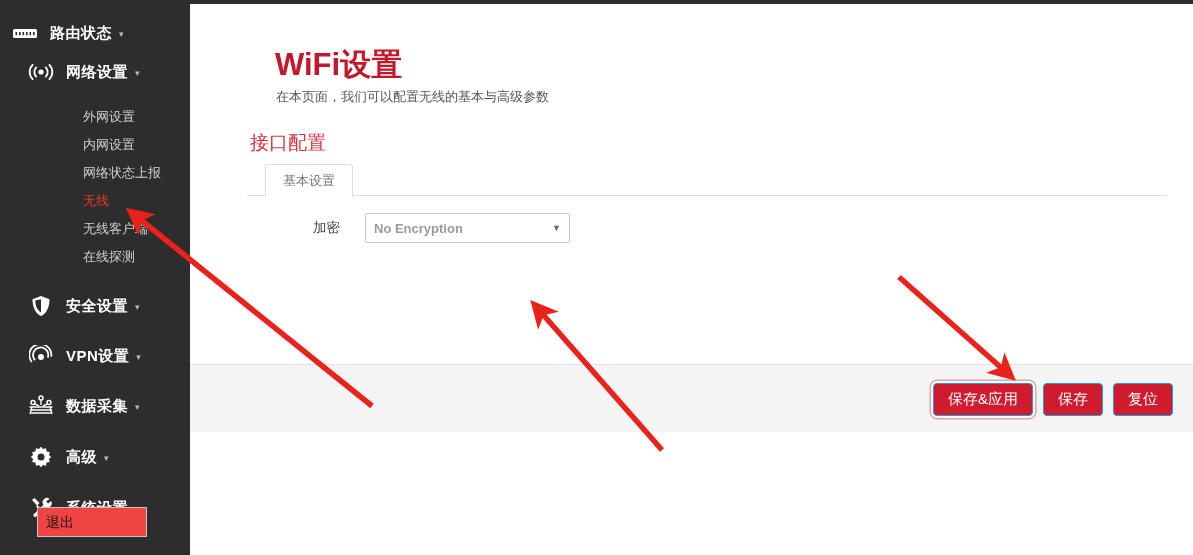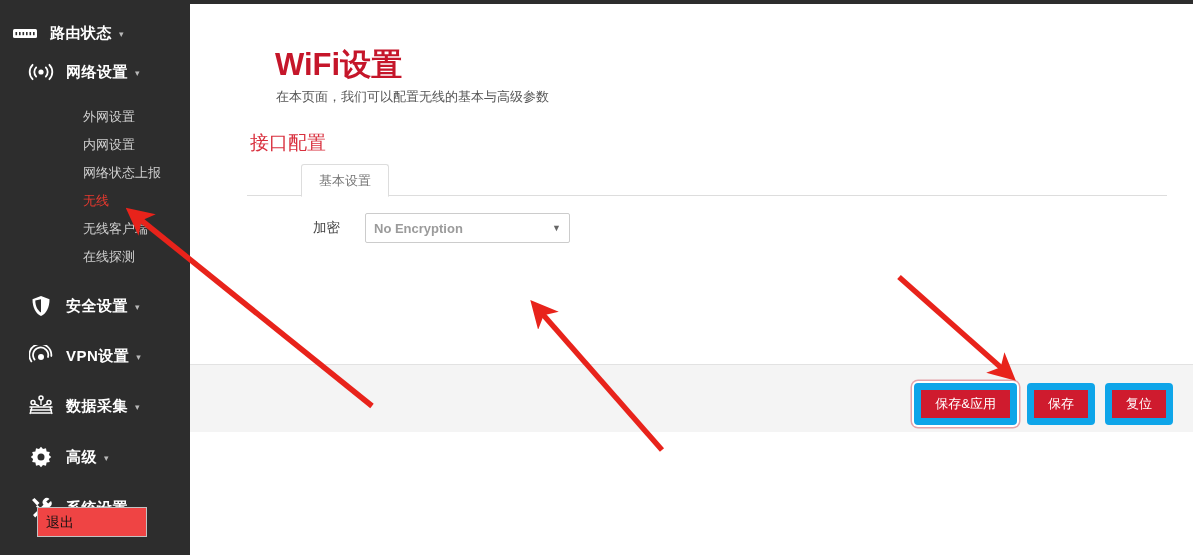--- a/index.html
+++ b/index.html
@@ -119,21 +119,20 @@
     height: 33px;
     padding: 0 17px;
     display: flex; align-items: center;
     background: #ffffff;
     border: 1px solid #dddddd;
     border-bottom: 1px solid #ffffff;
     font-size: 13px;
     color: #777777;
     cursor: pointer;
     border-radius: 3px 3px 0 0;
-    margin-left: 36px;
   }
 
   
   .form-area { position: absolute; left: 0; top: 200px; width: 1003px; }
   .form-row { position: relative; height: 40px; }
   .form-label {
     position: absolute;
     width: 150px;
     text-align: right;
     font-size: 13.5px;
@@ -203,23 +202,23 @@
     border-top: 1px solid #e2e2e2;
   }
   .btn-row {
     position: absolute;
     right: 20px; top: 18px;
     display: flex; align-items: center; gap: 10px;
   }
   .btn {
     background: #cf1b2e;
     color: #ffffff;
-    border: 7px solid #0ea5e9;
+    border: 1px solid #0ea5e9;
     border-radius: 4px;
-    font-size: 13px;
+    font-size: 15px;
     padding: 7px 14px;
     cursor: pointer;
     font-family: "Liberation Sans", "DejaVu Sans", sans-serif;
     line-height: 1.1;
     white-space: nowrap;
   }
   .btn.focused {
     box-shadow: 0 0 0 2px #ffffff, 0 0 0 3.5px rgba(220,120,130,0.65);
   }
 

